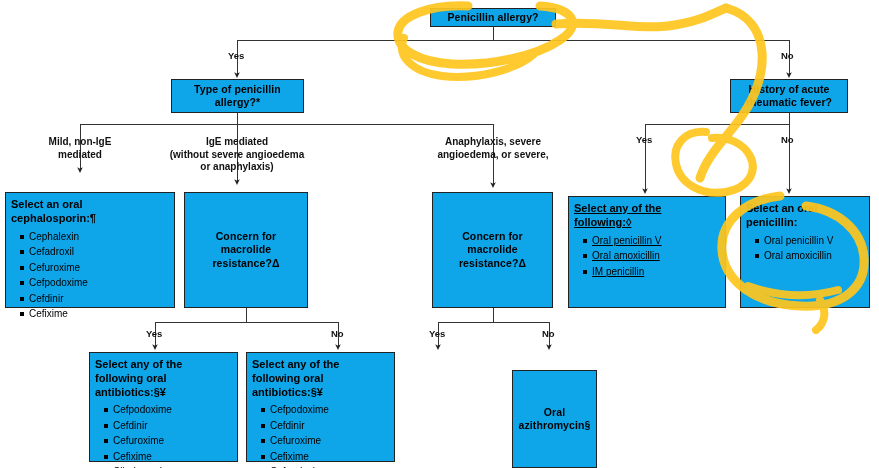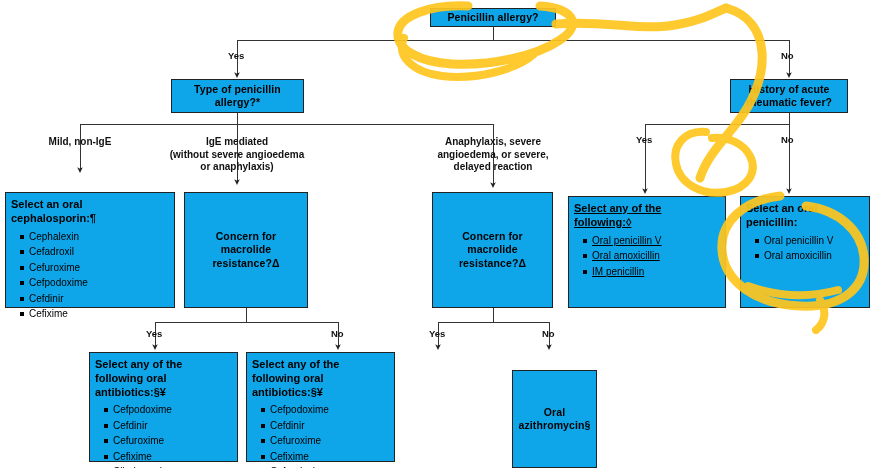--- a/index.html
+++ b/index.html
@@ -186,32 +186,32 @@
   <div class="node filled ctr q-title" style="left:512px; top:352px; width:85px; height:98px;margin-top:18px;">
     <span>Oral azithromycin§</span>
   </div>
 
   <div class="edge-label" style="left:228px; top:50px;">Yes</div>
 
   <div class="edge-label" style="left:781px; top:50px;">No</div>
 
   <div class="branch-label" style="left:10px; top:136px; width:140px;">
     <div>Mild, non-IgE</div>
+    <div>mediated</div>
   </div>
 
   <div class="branch-label" style="left:137px; top:136px; width:200px;">
     <div>IgE mediated</div>
     <div>(without severe angioedema</div>
     <div>or anaphylaxis)</div>
   </div>
 
   <div class="branch-label" style="left:400px; top:136px; width:186px;">
     <div>Anaphylaxis, severe</div>
     <div>angioedema, or severe,</div>
-    <div>delayed reaction</div>
   </div>
 
   <div class="edge-label" style="left:146px; top:328px;">Yes</div>
   <div class="edge-label" style="left:331px; top:328px;">No</div>
 
   <div class="edge-label" style="left:429px; top:328px;">Yes</div>
   <div class="edge-label" style="left:542px; top:328px;">No</div>
 
   <div class="edge-label" style="left:636px; top:134px;">Yes</div>
   <div class="edge-label" style="left:781px; top:134px;">No</div>

